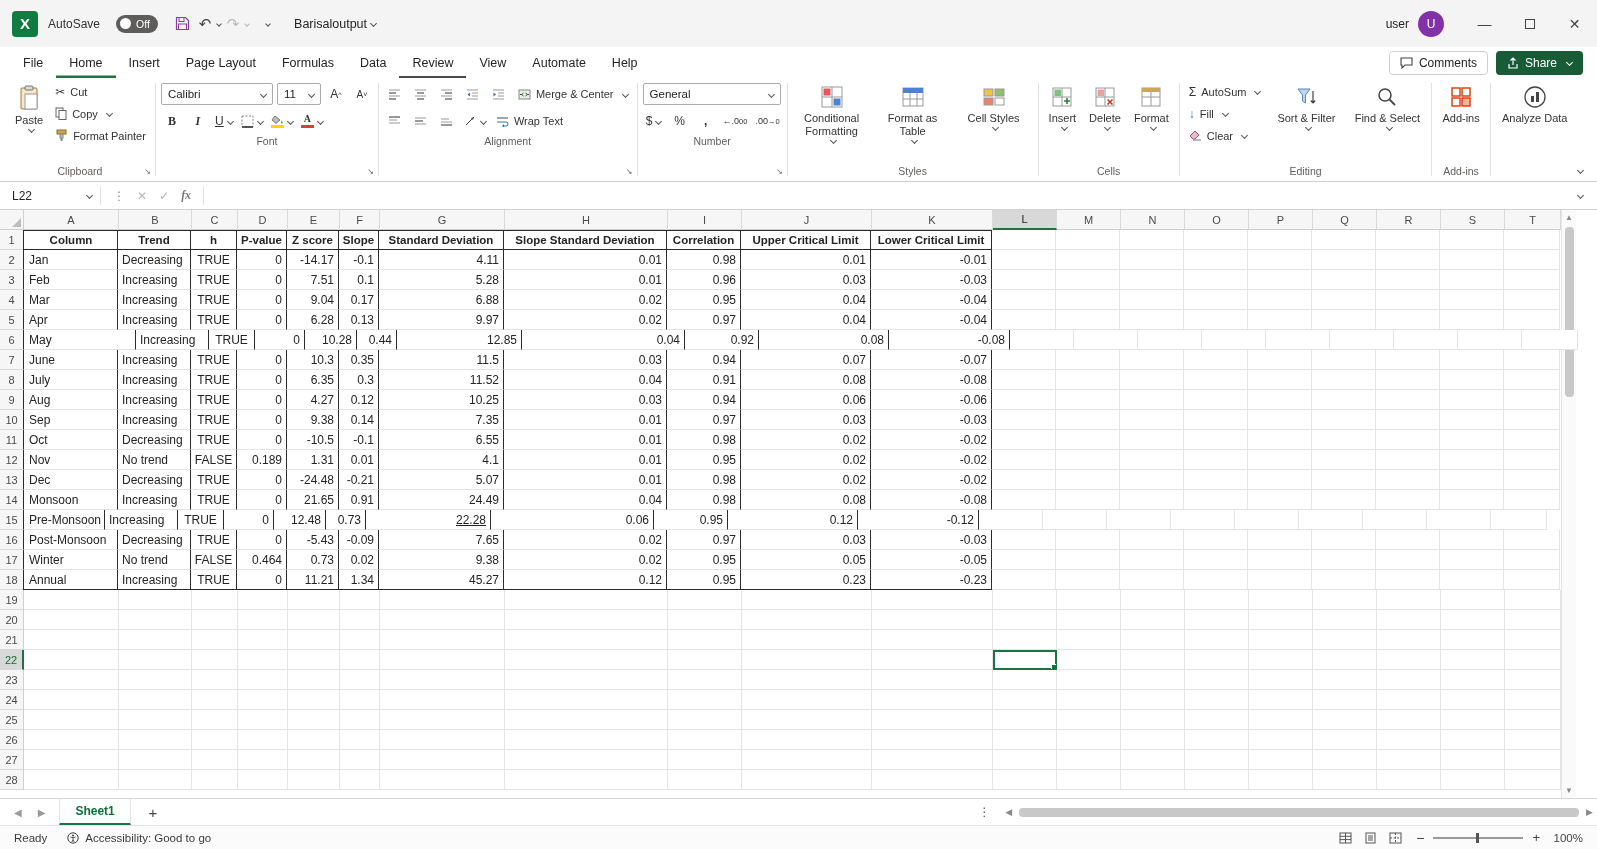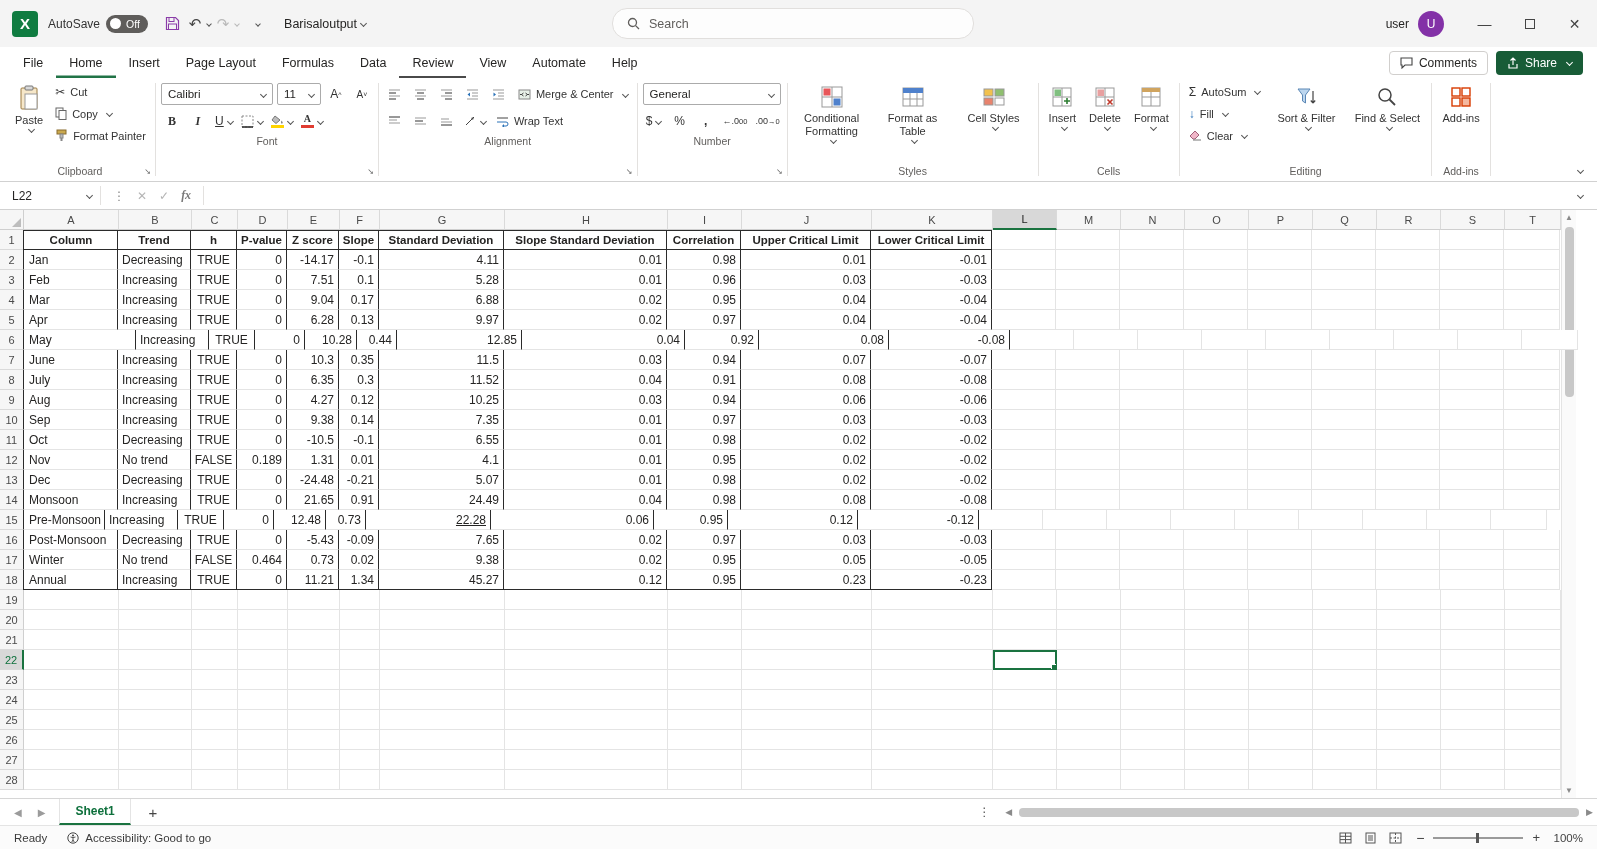--- a/index.html
+++ b/index.html
@@ -4,21 +4,21 @@
 <style>
 *{box-sizing:border-box;margin:0;padding:0}
 html,body{width:1597px;height:849px;overflow:hidden}
 body{font-family:"Liberation Sans",sans-serif;background:#fff;color:#252423}
 .app{display:flex;flex-direction:column;width:1597px;height:849px}
 .chv{display:inline-block;width:5px;height:5px;border-right:1.2px solid #555;border-bottom:1.2px solid #555;transform:rotate(45deg);margin-left:4px;flex:0 0 auto}
 .chv.white{border-color:#fff}
 
 .title-bar{height:47px;flex:0 0 47px;background:#f4f4f4;display:flex;align-items:center;position:relative}
 .xl-logo{width:26px;height:26px;background:#107c41;color:#fff;font-weight:bold;font-size:15px;display:flex;align-items:center;justify-content:center;border-radius:4px;margin:0 10px 0 12px}
-.autosave{display:flex;align-items:center;gap:6px;font-size:12px;color:#333}
+.autosave{display:flex;align-items:center;gap:16px;font-size:12px;color:#333}
 .toggle{width:42px;height:18px;background:#5f5d5b;border-radius:9px;display:flex;align-items:center;padding:0 4px;gap:5px}
 .toggle-dot{width:11px;height:11px;background:#fff;border-radius:50%}
 .toggle-label{color:#fff;font-size:10.5px}
 .qat{display:flex;align-items:center;gap:4px;margin-left:12px}
 .qat-btn{min-width:24px;height:26px;display:flex;align-items:center;justify-content:center;font-size:15px;color:#444;border-radius:3px;gap:2px}
 .qat-btn .chv{width:4px;height:4px}
 .qat-btn.disabled{color:#b9b9b9}
 .qat-btn.disabled .chv{border-color:#b9b9b9}
 .doc-title{display:flex;align-items:center;font-size:12.5px;margin-left:16px;color:#252423}
 .search-box{position:absolute;left:612px;top:8px;width:362px;height:31px;background:#fdfdfd;border:1px solid #e1dfdd;border-radius:15px;display:flex;align-items:center;padding:0 14px;gap:9px;color:#605e5c;font-size:12.5px}
@@ -135,27 +135,20 @@
       <span class="qat-btn">↶<span class="chv"></span></span>
       <span class="qat-btn disabled">↷<span class="chv"></span></span>
       <span class="qat-btn">
           <span class="chv"></span>
         </span>
     </div>
     <div class="doc-title">
       <span>Barisaloutput</span>
         <span class="chv"></span>
     </div>
-    <div class="search-box">
-      <svg width="13" height="13" viewBox="0 0 13 13">
-          <circle cx="5.5" cy="5.5" r="4" fill="none" stroke="#605e5c" stroke-width="1.3"></circle>
-          <line x1="8.6" y1="8.6" x2="12" y2="12" stroke="#605e5c" stroke-width="1.3"></line>
-        </svg>
-      <span>Search</span>
-    </div>
     <div class="tb-right">
       <span class="user-label">user</span>
       <span class="avatar">
           <span>U</span>
         </span>
       <span class="win-btn">—</span>
       <span class="win-btn">
           <span class="restore-glyph"></span>
         </span>
       <span class="win-btn">✕</span>
@@ -555,20 +548,30 @@
           <span class="lbl">Add-ins</span>
         </div>
       </div>
       <div class="rgroup-label">
           <span>Add-ins</span>
         </div>
     </div>
     <div class="rsep"></div>
 
     <div class="rgroup">
+      <div class="rgroup-body">
+        <div class="rbtn-big">
+          <svg width="26" height="24" viewBox="0 0 26 24">
+              <circle cx="13" cy="12" r="10" fill="none" stroke="#444" stroke-width="1.3"></circle>
+              <rect x="9" y="11" width="3" height="6" fill="#444"></rect>
+              <rect x="14" y="7" width="3" height="10" fill="#444"></rect>
+            </svg>
+          <span class="lbl two-line">Analyze Data</span>
+        </div>
+      </div>
       <div class="rgroup-label"></div>
     </div>
 
     <span style="position:absolute;right:14px;bottom:8px" class="chv"></span>
   </div>
 
   <div class="formula-bar">
     <div class="name-box">
         <span>L22</span>
         <span class="chv"></span>

